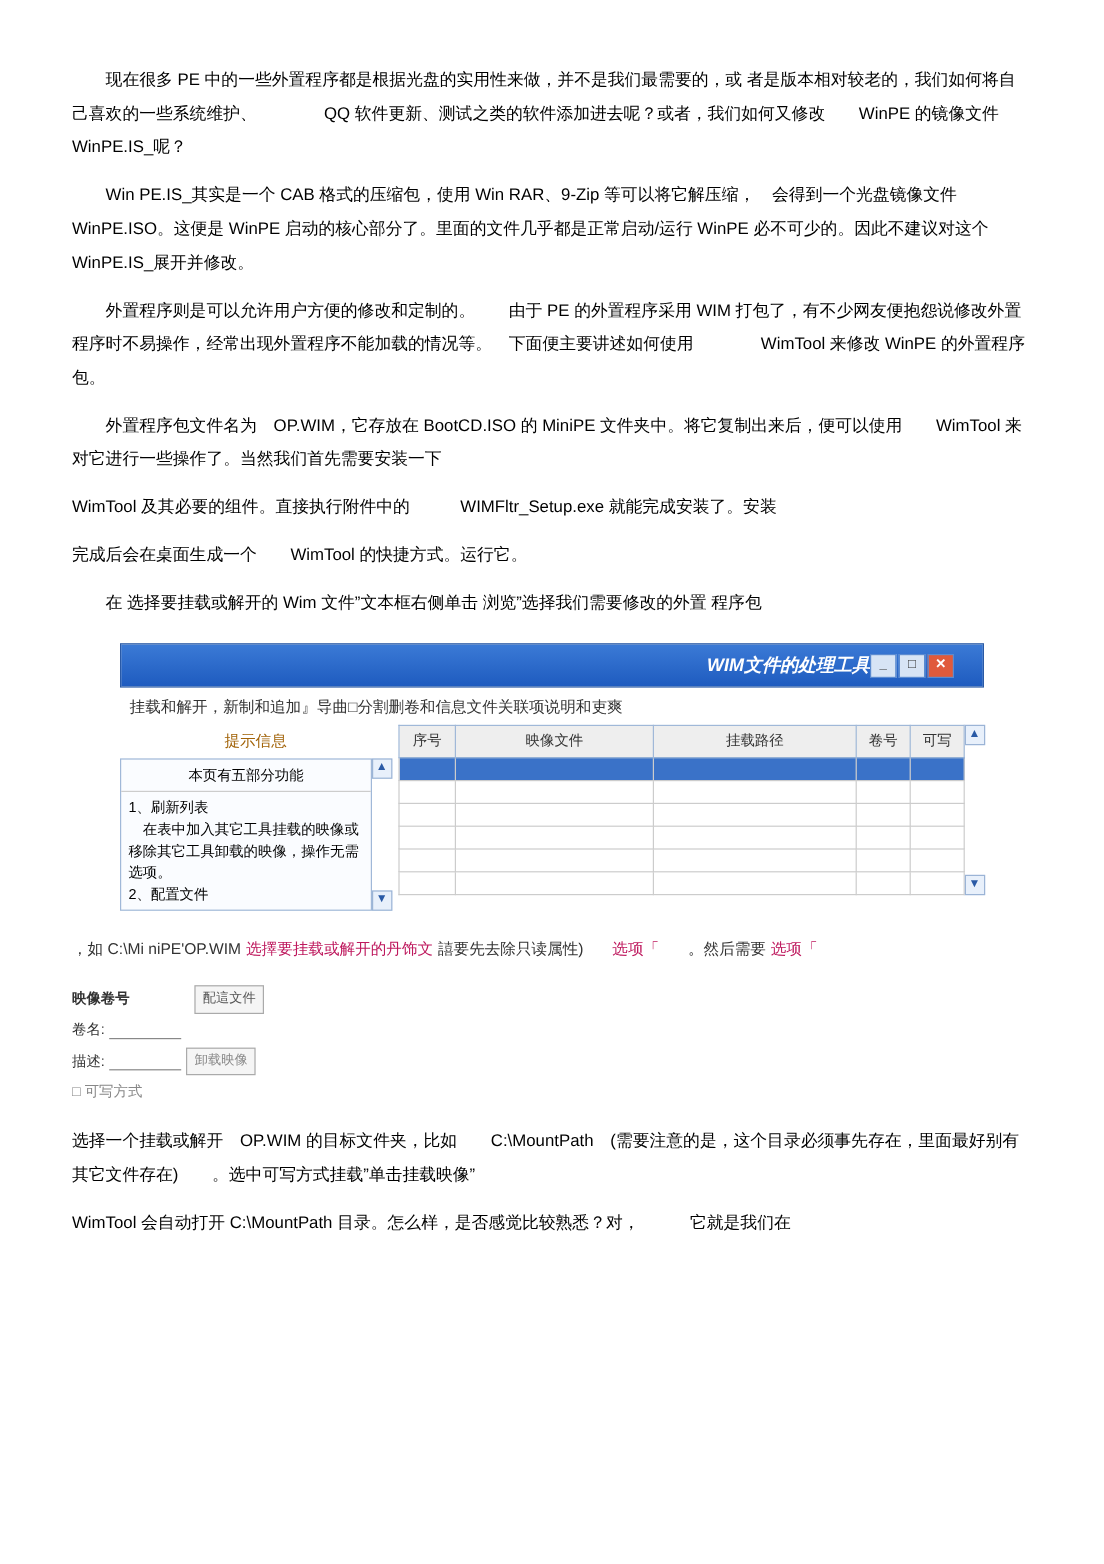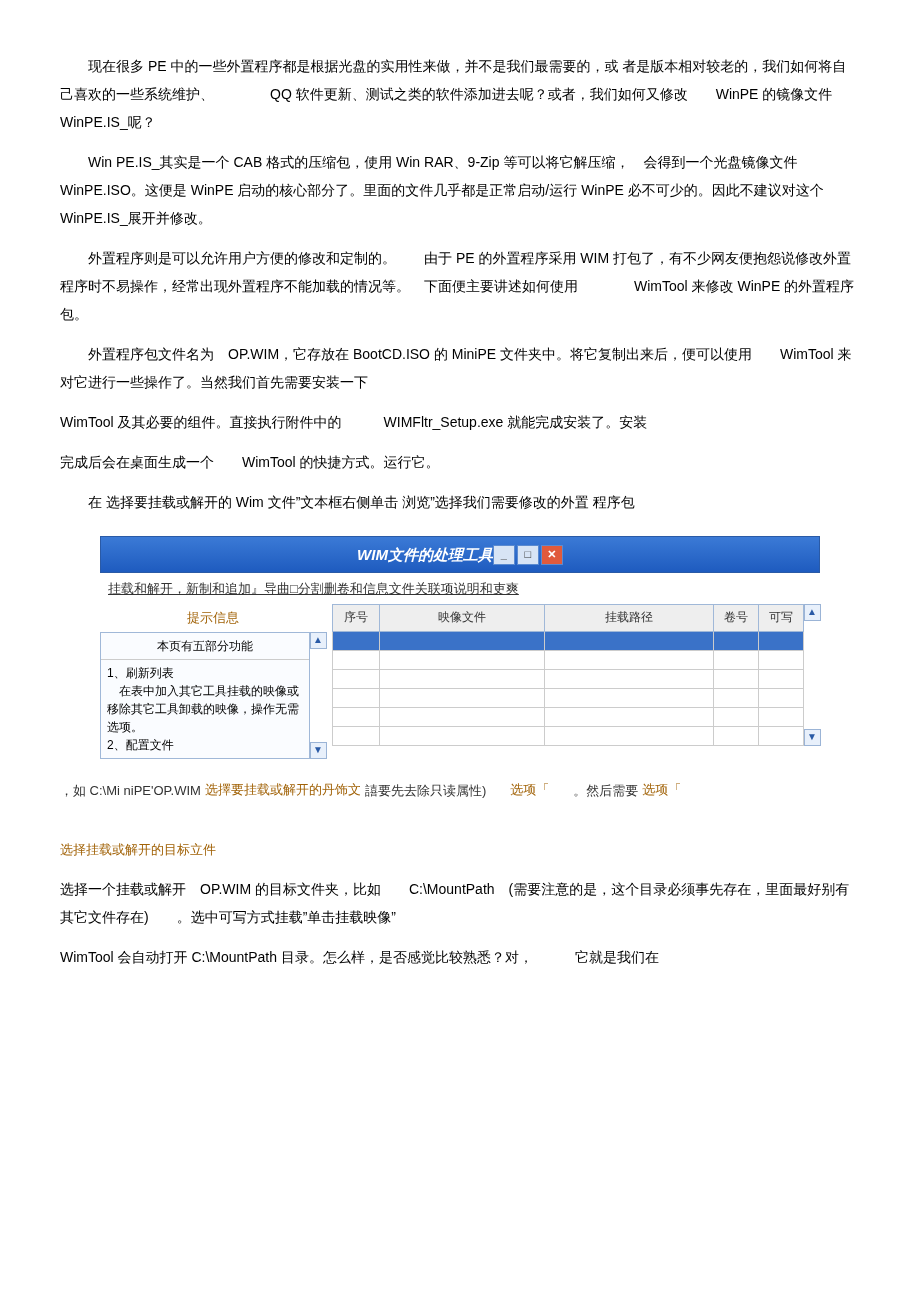--- a/index.html
+++ b/index.html
@@ -27,21 +27,21 @@
     width: 720px;
   }
   .titlebar {
     background: linear-gradient(to bottom, #3b7ad6, #1e5bbf);
     color: #fff;
     font-weight: bold;
     font-size: 15px;
     padding: 4px 24px;
     display: flex;
     align-items: center;
-    justify-content: center;
+    justify-content: flex-end;
     border: 1px solid #2a5aa6;
   }
   .titlebar-text {
     font-style: italic;
   }
   .win-controls {
     display: flex;
     gap: 2px;
   }
   .win-btn {
@@ -57,21 +57,20 @@
   }
   .win-btn.close {
     background: #e05a3c;
     color: #fff;
     font-weight: bold;
   }
   .tabs {
     font-size: 13px;
     padding: 4px 8px;
     color: #333;
-    text-decoration: underline;
   }
   .content-row {
     display: flex;
     gap: 6px;
     align-items: flex-start;
   }
   .panel-title {
     color: #a16207;
     font-size: 13px;
     text-align: center;
@@ -136,22 +135,21 @@
   .below {
     margin-top: 10px;
     font-size: 13px;
     color: #333;
     display: flex;
     flex-wrap: wrap;
     gap: 8px 20px;
     align-items: flex-start;
   }
   .label-blue {
-    color: #a16207;
-    font-family: Liberation Mono, monospace;
+    color: #be185d;
   }
   .options-col {
     font-size: 12px;
     line-height: 1.8;
     color: #333;
   }
   .options-col .hdr {
     font-weight: bold;
   }
   .field {
@@ -295,20 +293,36 @@
   <div style="display:flex;align-items:flex-end;gap:4px;width:100%">
     <span>，如 C:\Mi niPE'OP.WIM</span>
     <span class="label-blue">选擇要挂载或解开的丹饰文</span>
     <span>譆要先去除只读属性)</span>
     <span style="margin-left:20px" class="label-blue">选项「</span>
     <span style="margin-left:20px">。然后需要</span>
     <span class="label-blue">选项「</span>
   </div>
 
   <div class="row2" style="width:100%">
-    <div style="width:300px;padding-top:20px">
-      <span class="label-blue">选择挂载或解开的目标立件</span>
+    <div style="width:160px">
+      <div class="field">
+        <span style="font-weight:bold">映像卷号</span>
+        <span style="flex:1"></span>
+        <span class="btn-small">配這文件</span>
+      </div>
+      <div class="field">
+        <span>卷名:</span>
+        <input type="text" style="">
+      </div>
+      <div class="field">
+        <span>描述:</span>
+        <input type="text" style="">
+        <span class="btn-small grey">卸载映像</span>
+      </div>
+      <div class="field grey">
+        <span>□ 可写方式</span>
+      </div>
     </div>
   </div>
 </div>
 
 <div class="para-no-indent">选择一个挂载或解开　OP.WIM 的目标文件夹，比如　　C:\MountPath　(需要注意的是，这个目录必须事先存在，里面最好别有其它文件存在)　　。选中可写方式挂载”单击挂载映像”</div>
 <div class="para-no-indent">WimTool 会自动打开 C:\MountPath 目录。怎么样，是否感觉比较熟悉？对，　　　它就是我们在</div>
 
 </body></html>

